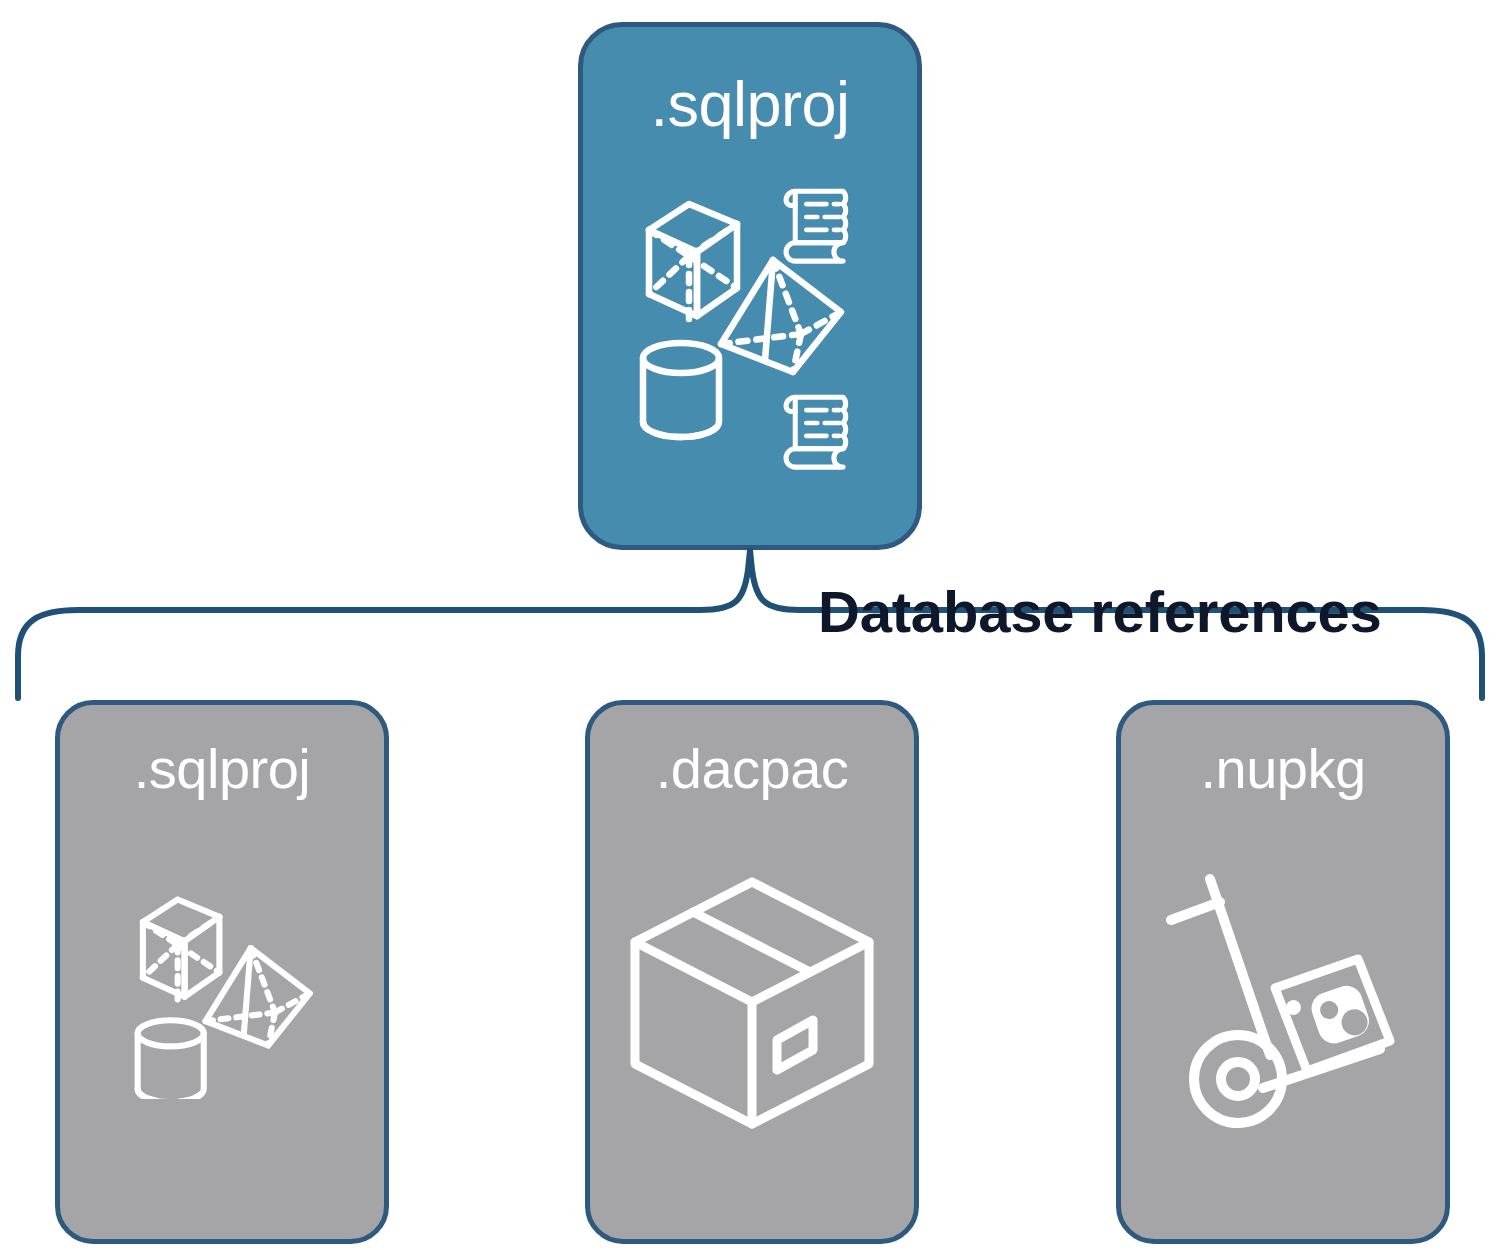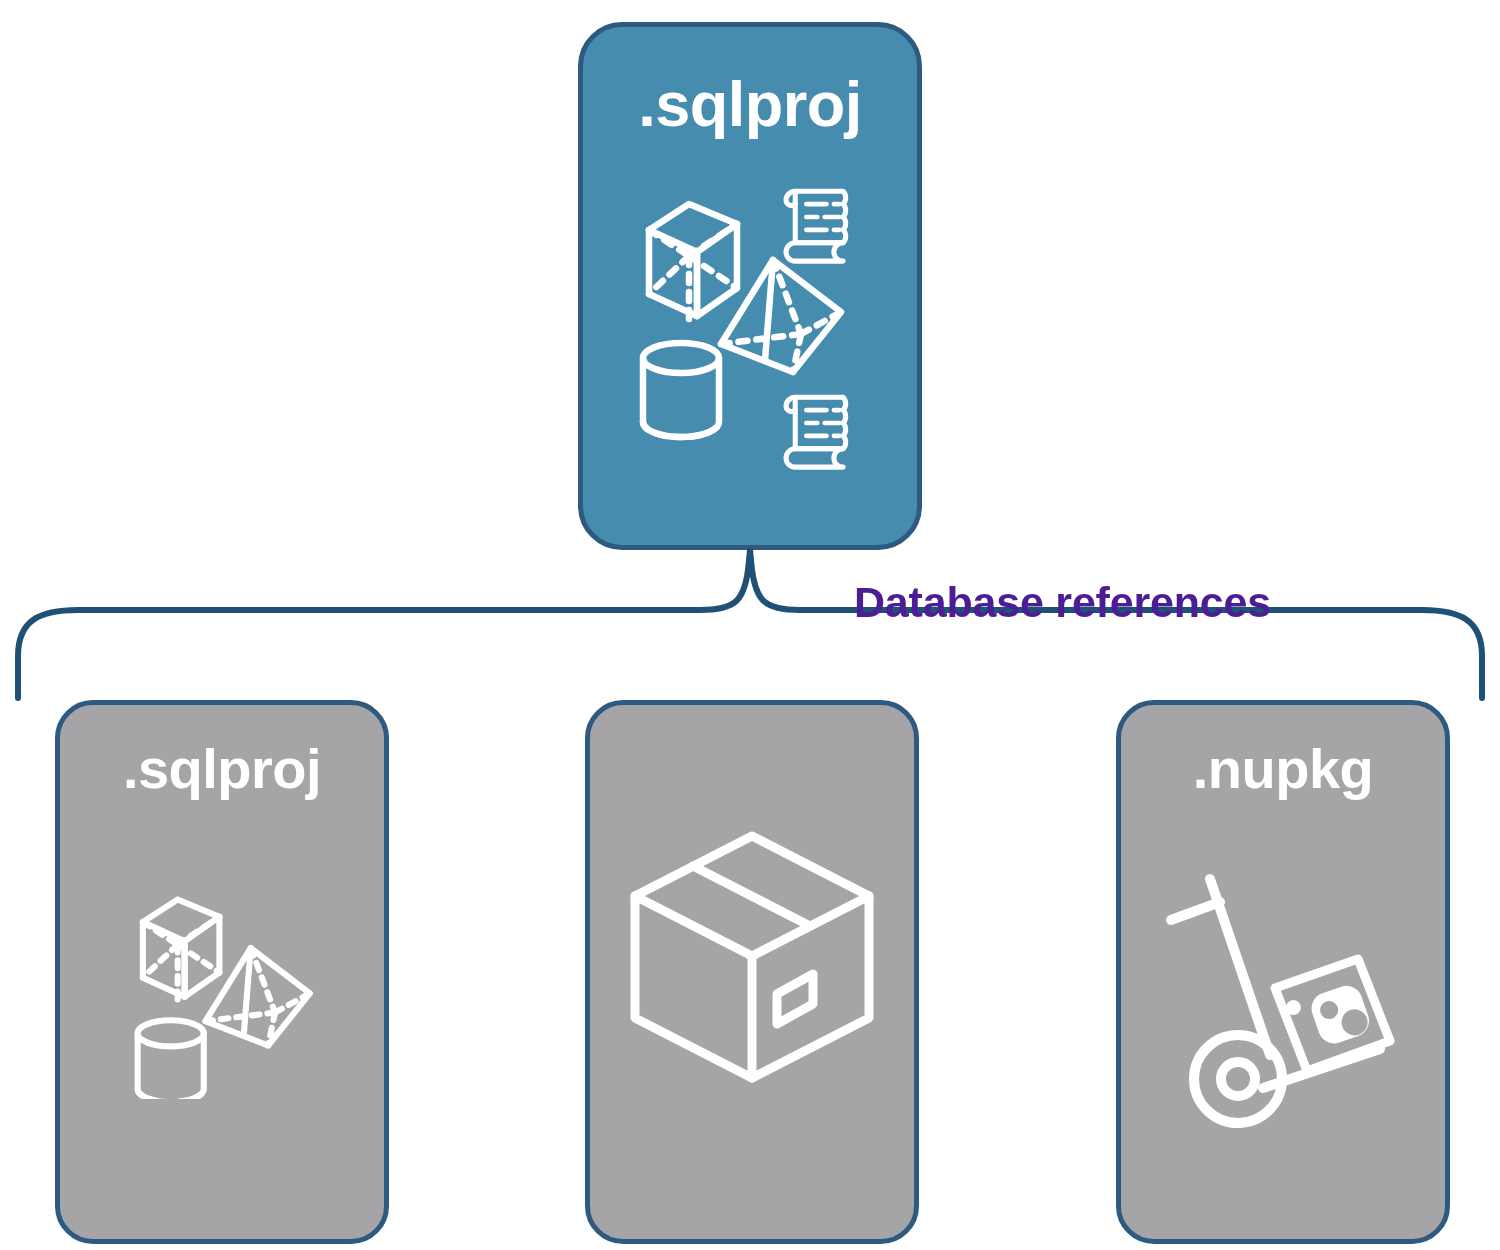--- a/index.html
+++ b/index.html
@@ -43,21 +43,21 @@
     height: 544px;
     background: #a5a5a7;
     border-radius: 38px;
   }
   .card-ref-0 { left: 55px;   width: 334px; }
   .card-ref-1 { left: 585px;  width: 334px; }
   .card-ref-2 { left: 1116px; width: 334px; gap: 9px; }
 
   .card-title {
     color: #ffffff;
-    font-weight: bold;
+    font-weight: normal;
     letter-spacing: -0.5px;
     line-height: 1;
     white-space: nowrap;
     user-select: none;
   }
   .card-root .card-title {
     font-size: 63px;
     margin-top: 46px;
   }
   .card-ref .card-title {
@@ -83,27 +83,26 @@
     left: 0;
     top: 548px;
     width: 1500px;
     height: 160px;
     pointer-events: none;
   }
   .bracket-label {
     position: absolute;
     left: 818px;
     top: 578px;
-    font-size: 43px;
+    font-size: 58px;
     font-weight: bold;
-    color: #4c1d95;
+    color: #0f172a;
     letter-spacing: -0.2px;
     white-space: nowrap;
     user-select: none;
-    margin-left: 36px;
   }
 </style>
 </head>
 <body>
 
 <div id="canvas">
 
   <div class="card card-root">
     <div class="card-title">.sqlproj</div>
     <div class="card-art">
@@ -221,20 +220,21 @@
             <ellipse cx="56" cy="176" rx="38" ry="15"></ellipse>
             <path d="M18,176 L18,240 A38,15 0 0 0 94,240 L94,176"></path>
             <path d="M18,240 A38,15 0 0 0 94,240" stroke-dasharray="9 9"></path>
           </g>
         </g>
       </svg>
     </div>
   </div>
 
   <div class="card card-ref card-ref-1">
+    <div class="card-title">.dacpac</div>
     <div class="card-art">
       <svg width="250" height="270" viewBox="0 0 250 270">
         <g fill="none" stroke="#ffffff" stroke-width="9" stroke-linejoin="round" stroke-linecap="round">
 
           <polyline points="125,14 8,74 125,134 242,74 125,14"></polyline>
 
           <line x1="66" y1="44" x2="183" y2="104"></line>
 
           <polyline points="8,74 8,196 125,256 125,134"></polyline>
 

